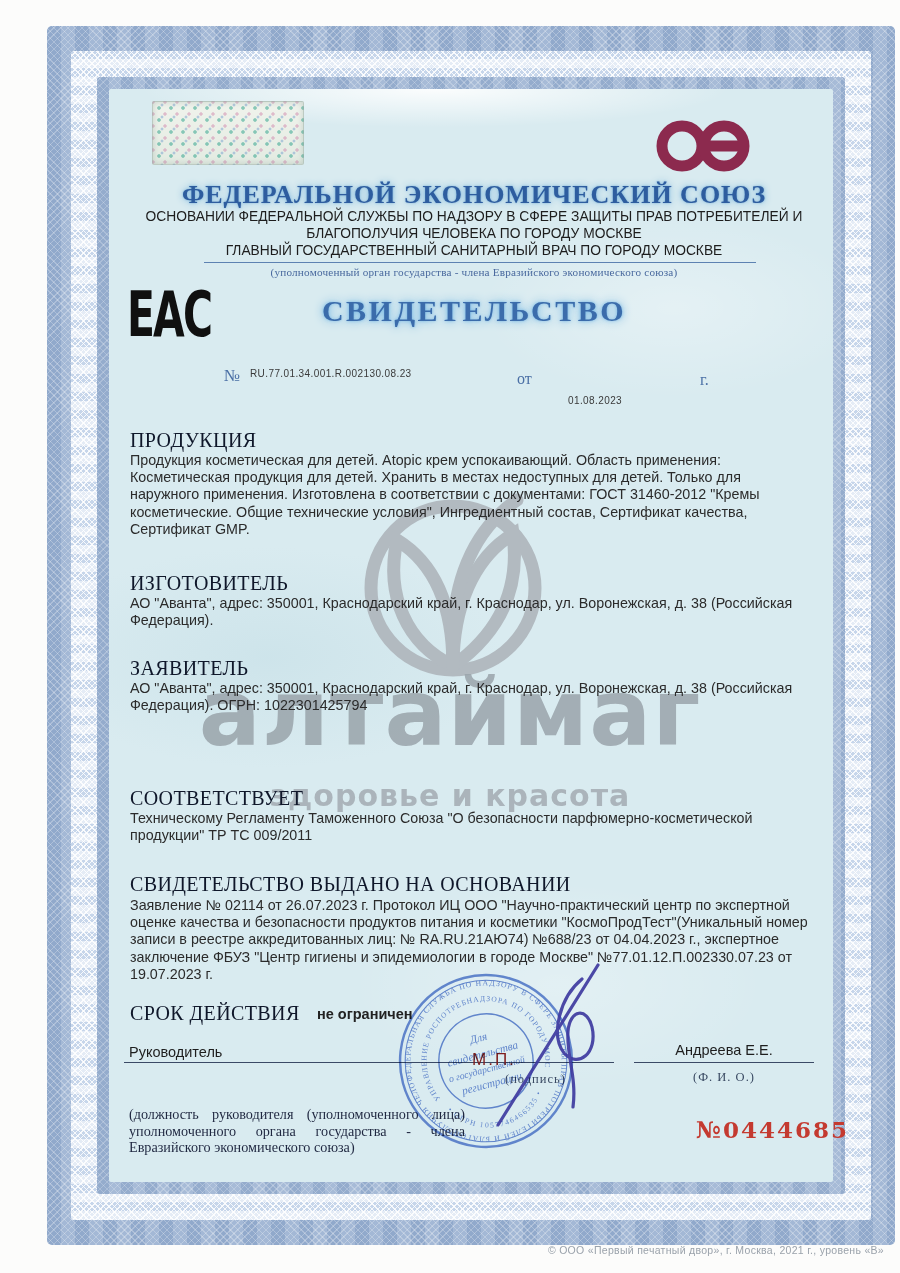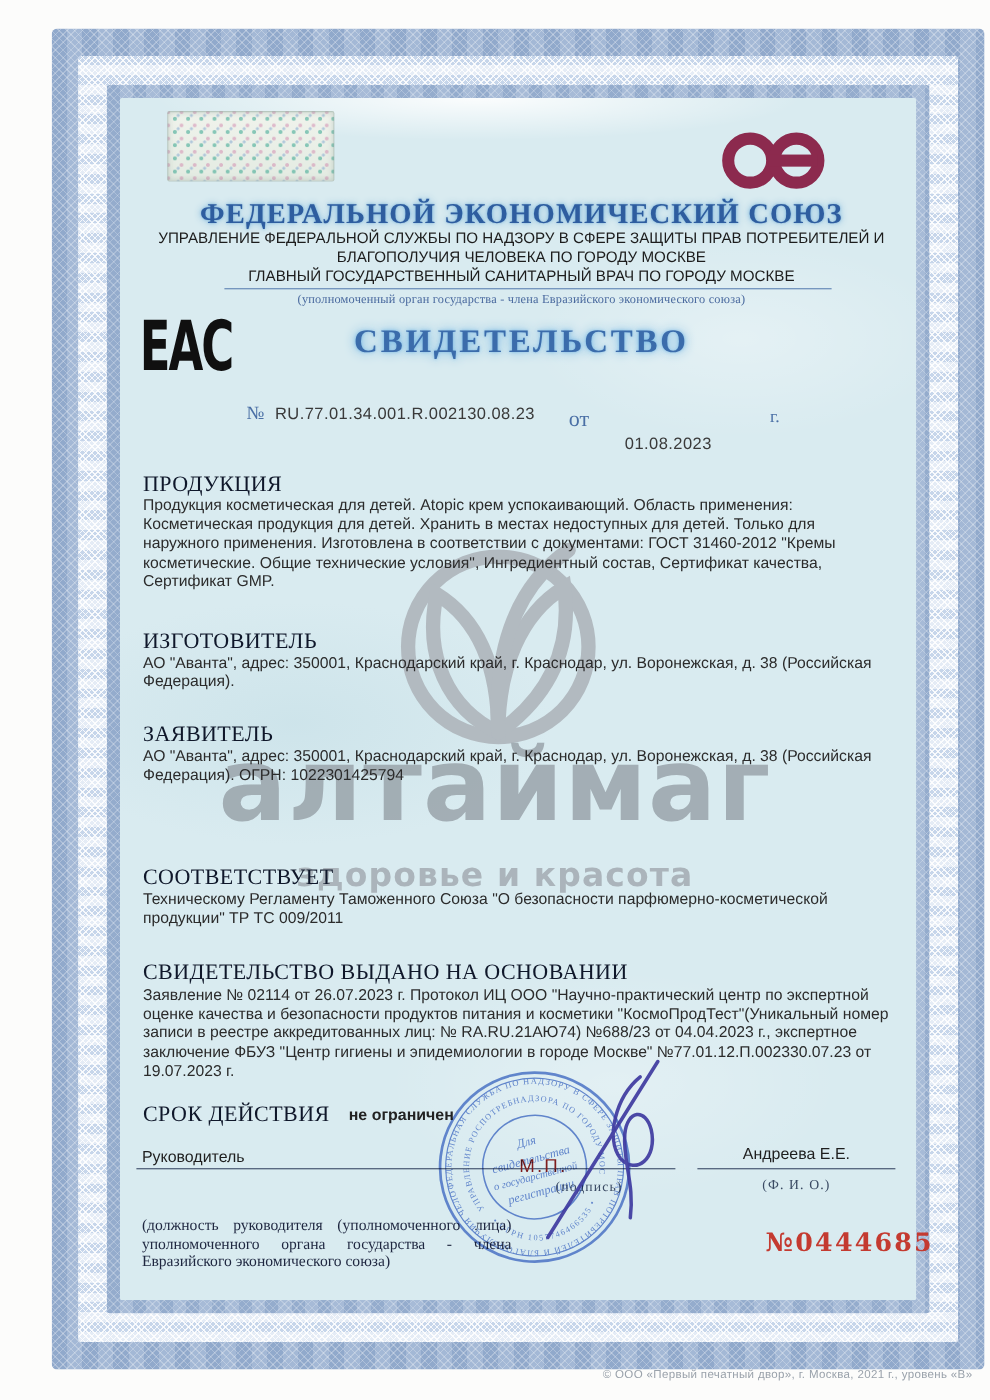--- a/index.html
+++ b/index.html
@@ -62,21 +62,21 @@
   .cert-title {
     font-family:"Liberation Serif", serif; font-weight:bold; font-size:30px; letter-spacing:2.5px;
     color:#3b6cab; text-align:center;
     text-shadow:0 0 10px rgba(100,175,225,.95), 0 0 3px rgba(110,175,225,.85);
   }
   .cert-subtitle {
     font-family:"Liberation Serif", serif; font-weight:bold; font-size:22px; letter-spacing:.6px;
     color:#37699f; text-align:center; text-shadow:0 0 5px rgba(120,180,225,.6);
   }
   .serif-blue { font-family:"Liberation Serif", serif; color:#4a6fa5; }
-  .num-text { font-size:15px; color:#3a3a3a; letter-spacing:.4px; }
+  .num-text { font-size:10px; color:#3a3a3a; letter-spacing:.4px; }
 
   .sec-title { font-family:"Liberation Serif", serif; font-size:20px; color:#0f172a; letter-spacing:.4px; }
   .sec-body  { font-size:14.3px; line-height:17.2px; color:#2b2b2b; }
 
   .eac-mark {
     font-family:"DejaVu Sans", sans-serif; font-weight:bold; font-size:66px; color:#101010;
     letter-spacing:-3px; transform:scaleX(.62) scaleY(.95); transform-origin:left top; line-height:1;
   }
 
   .wm-brand {
@@ -141,35 +141,35 @@
 
     <svg class="abs" style="left:650px; top:116px;" width="104" height="60" viewBox="0 0 104 60">
       <circle cx="32" cy="30" r="20" fill="none" stroke="#8c2a4e" stroke-width="11"></circle>
       <circle cx="74" cy="30" r="20" fill="none" stroke="#8c2a4e" stroke-width="11"></circle>
       <rect x="50" y="24.5" width="43" height="11" fill="#8c2a4e"></rect>
     </svg>
 
     <div class="abs union-title" style="left:48px; top:180px; width:852px;">ФЕДЕРАЛЬНОЙ ЭКОНОМИЧЕСКИЙ СОЮЗ</div>
 
     <div class="abs auth-lines" style="left:48px; top:209px; width:852px;">
-      <div>УПРАВЛЕНИЕ ФЕДЕРАЛЬНОЙ СЛУЖБЫ ПО НАДЗОРУ В СФЕРЕ ЗАЩИТЫ ПРАВ ПОТРЕБИТЕЛЕЙ И</div>
+      <div>ОСНОВАНИИ ФЕДЕРАЛЬНОЙ СЛУЖБЫ ПО НАДЗОРУ В СФЕРЕ ЗАЩИТЫ ПРАВ ПОТРЕБИТЕЛЕЙ И</div>
       <div>БЛАГОПОЛУЧИЯ ЧЕЛОВЕКА ПО ГОРОДУ МОСКВЕ</div>
       <div>ГЛАВНЫЙ ГОСУДАРСТВЕННЫЙ САНИТАРНЫЙ ВРАЧ ПО ГОРОДУ МОСКВЕ</div>
     </div>
 
     <div class="abs rule" style="left:204px; top:262px; width:552px;"></div>
     <div class="abs auth-caption" style="left:48px; top:266px; width:852px;">(уполномоченный орган государства - члена Евразийского экономического союза)</div>
 
     <div class="abs eac-mark" style="left:127px; top:284px;">ЕАС</div>
 
     <div class="abs cert-title" style="left:48px; top:294px; width:852px;">СВИДЕТЕЛЬСТВО</div>
 
     <span class="abs serif-blue" style="left:224px; top:366px; font-size:17px;">№</span>
     <span class="abs num-text" style="left:250px; top:368px;">RU.77.01.34.001.R.002130.08.23</span>
-    <span class="abs serif-blue" style="left:517px; top:370px; font-size:20px;">от</span>
+    <span class="abs serif-blue" style="left:517px; top:370px; font-size:16px;">от</span>
     <span class="abs num-text" style="left:568px; top:367px;margin-top:28px;">01.08.2023</span>
     <span class="abs serif-blue" style="left:700px; top:371px; font-size:16px;">г.</span>
 
     <div class="abs sec-title" style="left:130px; top:429px;">ПРОДУКЦИЯ</div>
     <div class="abs sec-body" style="left:130px; top:452px; width:676px;">Продукция косметическая для детей. Atopic крем успокаивающий. Область применения: Косметическая продукция для детей. Хранить в местах недоступных для детей. Только для наружного применения. Изготовлена в соответствии с документами: ГОСТ 31460-2012 "Кремы косметические. Общие технические условия", Ингредиентный состав, Сертификат качества, Сертификат GMP.</div>
 
     <div class="abs sec-title" style="left:130px; top:572px;">ИЗГОТОВИТЕЛЬ</div>
     <div class="abs sec-body" style="left:130px; top:595px; width:676px;">АО "Аванта", адрес: 350001, Краснодарский край, г. Краснодар, ул. Воронежская, д. 38 (Российская Федерация).</div>
 
     <div class="abs sec-title" style="left:130px; top:657px;">ЗАЯВИТЕЛЬ</div>

